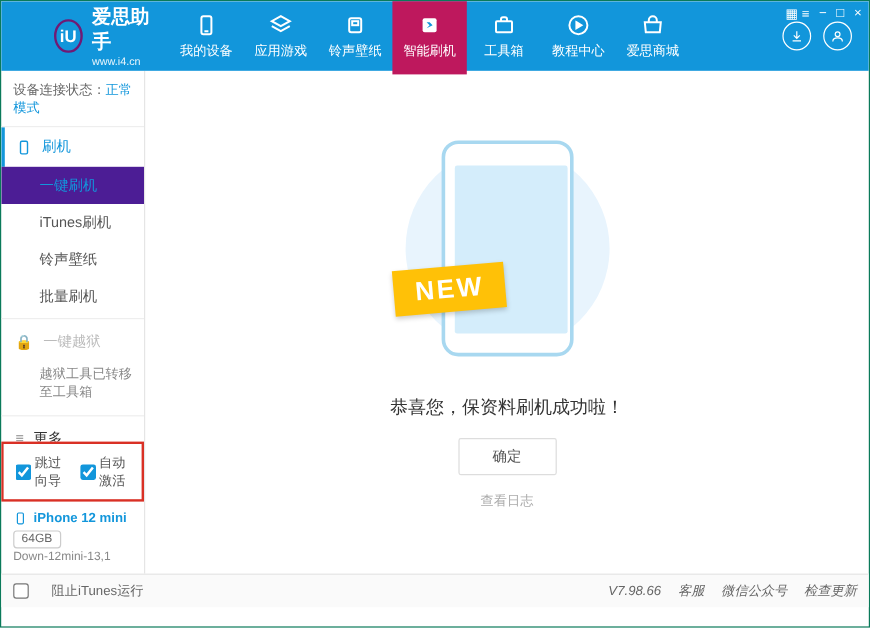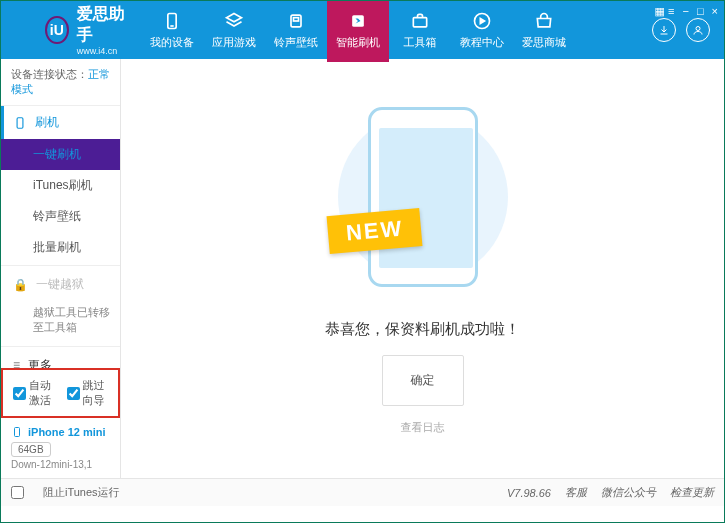--- a/index.html
+++ b/index.html
@@ -34,21 +34,21 @@
 .device-badge { display: inline-block; border: 1px solid #ccc; border-radius: 3px; padding: 1px 6px; font-size: 10px; color: #666; margin-top: 4px; }
 .device-sub { color: #888; font-size: 10px; margin-top: 2px; }
 .main { flex: 1; display: flex; flex-direction: column; align-items: center; justify-content: center; position: relative; }
 .phone-illus { width: 130px; height: 190px; position: relative; }
 .phone-circle { position: absolute; width: 170px; height: 170px; background: #e8f4fd; border-radius: 50%; top: 10px; left: -20px; }
 .phone-body { position: absolute; width: 110px; height: 180px; background: #fff; border: 3px solid #a8d8f0; border-radius: 14px; left: 10px; top: 5px; }
 .phone-screen { position: absolute; width: 94px; height: 140px; background: #d4edfb; left: 8px; top: 18px; border-radius: 2px; }
 .new-ribbon { position: absolute; background: #ffc107; color: #fff; font-weight: bold; font-size: 22px; padding: 6px 18px; transform: rotate(-5deg); top: 110px; left: -30px; letter-spacing: 2px; box-shadow: 0 2px 4px rgba(0,0,0,0.2); }
 .new-ribbon::before, .new-ribbon::after { content: ''; position: absolute; width: 0; height: 0; border: 8px solid transparent; }
 .success-text { font-size: 15px; color: #333; margin-top: 28px; }
-.confirm-btn { margin-top: 16px; padding: 16px 28px; border: 1px solid #ddd; background: #fff; font-size: 12px; cursor: pointer; color: #555; border-radius: 2px; }
+.confirm-btn { margin-top: 16px; padding: 6px 28px; border: 1px solid #ddd; background: #fff; font-size: 12px; cursor: pointer; color: #555; border-radius: 2px; }
 .log-link { margin-top: 14px; font-size: 11px; color: #aaa; cursor: pointer; }
 .footer { height: 28px; border-top: 1px solid #e5e5e5; display: flex; align-items: center; padding: 0 10px; font-size: 11px; color: #666; background: #fafafa; }
 .footer-left { display: flex; align-items: center; gap: 5px; }
 .footer-right { margin-left: auto; display: flex; gap: 14px; align-items: center; font-style: italic; }
 .sb-scroll { flex: 1; overflow: hidden; }
 .lock-icon { color: #bbb; }
 </style>
 </head>
 <body>
 
@@ -157,25 +157,25 @@
       <div class="sb-divider"></div>
       <div class="sb-section">
         <span style="color:#888">≡</span>
         <span>更多</span>
       </div>
 
     </div>
     <div class="checkbox-row">
       <label>
           <input type="checkbox" checked="" style="">
-          <span>自动激活</span>
+          <span>跳过向导</span>
         </label>
       <label>
           <input type="checkbox" checked="" style="">
-          <span>跳过向导</span>
+          <span>自动激活</span>
         </label>
     </div>
     <div class="device-info">
       <div class="device-name">
         <svg width="12" height="12" viewBox="0 0 24 24" fill="none" stroke="#1296db" stroke-width="2">
             <rect x="7" y="3" width="10" height="18" rx="2"></rect>
           </svg>
         <span>iPhone 12 mini</span>
       </div>
       <span class="device-badge">64GB</span>

